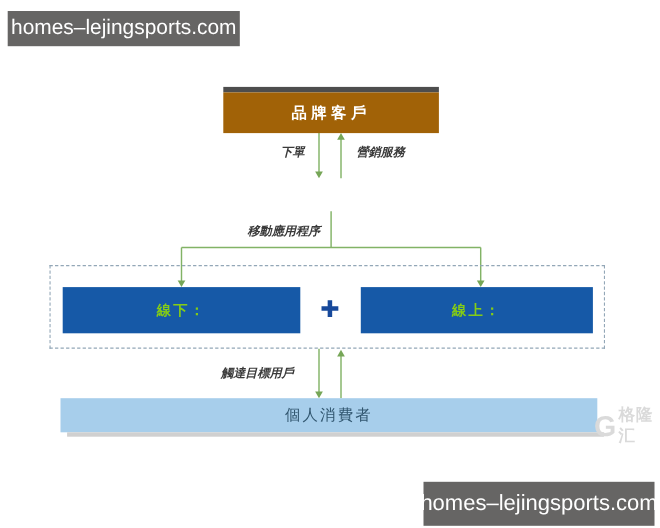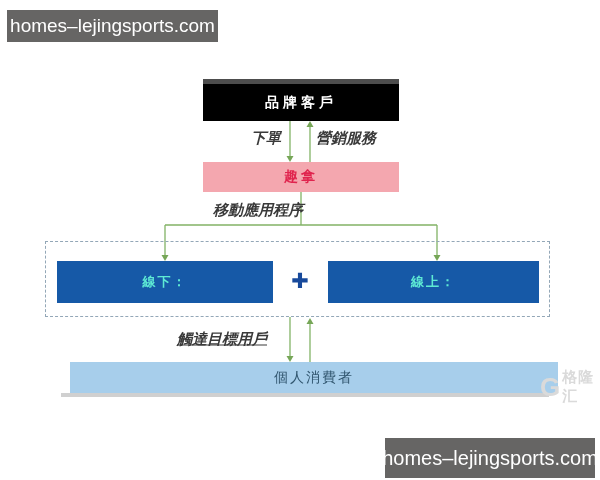--- a/index.html
+++ b/index.html
@@ -16,47 +16,47 @@
   .banner.top{left:7px;top:10px;width:211px;height:32px;font-size:19px;}
   .banner.bottom{left:385px;top:438px;width:210px;height:40px;font-size:20px;}
 
   
   .node{
     position:absolute;display:flex;flex-direction:column;
     align-items:center;justify-content:center;text-align:center;
     box-sizing:border-box;
   }
   .topbar{position:absolute;left:203px;top:79px;width:196px;height:5px;background:#4d4d4d;}
-  .brand{left:203px;top:84px;width:196px;height:37px;background:#000000;color:#ffffff;
+  .brand{left:203px;top:84px;width:196px;height:37px;background:#a16207;color:#ffffff;
          font-size:14px;font-weight:bold;letter-spacing:4px;}
   .quna{left:203px;top:162px;width:196px;height:30px;background:#F4A7AF;color:#E0244E;
         font-size:14px;font-weight:bold;letter-spacing:3px;}
   .dashed-zone{position:absolute;left:45px;top:241px;width:505px;height:76px;
         border:1px dashed #93a7b7;box-sizing:border-box;background:transparent;}
-  .bluebox{background:#1659A7;color:#5eead4;font-size:13px;line-height:1.45;}
+  .bluebox{background:#1659A7;color:#84cc16;font-size:13px;line-height:1.45;}
   .offline{left:57px;top:261px;width:216px;height:42px;}
   .online{left:328px;top:261px;width:211px;height:42px;}
   .bluebox .l1{font-weight:bold;letter-spacing:2px;}
   .bluebox .l2{font-weight:500;letter-spacing:1px;}
   .plus{position:absolute;left:285px;top:266px;width:30px;height:30px;
         display:flex;align-items:center;justify-content:center;
         color:#17499B;font-size:21px;font-weight:900;}
   .consumer{left:55px;top:362px;width:488px;height:31px;background:#A7CEEB;color:#31566F;
-        font-size:14px;letter-spacing:2px;margin-left:15px;}
+        font-size:14px;letter-spacing:2px;}
   .consumer-shadow{position:absolute;left:61px;top:393px;width:488px;height:4px;background:#d0d0d0;}
 
   
   .edge-label{
     position:absolute;transform:translate(-50%,-50%);
-    font-size:15px;font-style:italic;font-weight:600;color:#3a3a3a;white-space:nowrap;
+    font-size:11px;font-style:italic;font-weight:600;color:#3a3a3a;white-space:nowrap;
   }
   .lbl-order{left:266px;top:138px;}
   .lbl-marketing{left:346px;top:138px;font-style:italic;}
   .lbl-deploy{left:258px;top:210px;}
-  .lbl-reach{left:222px;top:339px;text-decoration:underline;}
+  .lbl-reach{left:234px;top:339px;}
   .lbl-feedback{left:387px;top:339px;}
 
   
   .connectors{position:absolute;left:0;top:0;width:600px;height:480px;pointer-events:none;}
 
   
   .watermark{
     position:absolute;left:540px;top:368px;display:flex;align-items:center;gap:2px;
     color:#dadada;
   }
@@ -97,23 +97,20 @@
 
   <div class="topbar"></div>
 
   <div class="node brand">
     <span>品牌客戶</span>
   </div>
 
   <div class="edge-label lbl-order">下單</div>
   <div class="edge-label lbl-marketing">營銷服務</div>
 
-  <div class="node quna">
-    <span>趣拿</span>
-  </div>
 
   <div class="edge-label lbl-deploy">移動應用程序</div>
 
   <div class="dashed-zone"></div>
 
   <div class="node bluebox offline">
     <span class="l1">線下：</span>
   </div>
 
   <div class="plus">✚</div>

